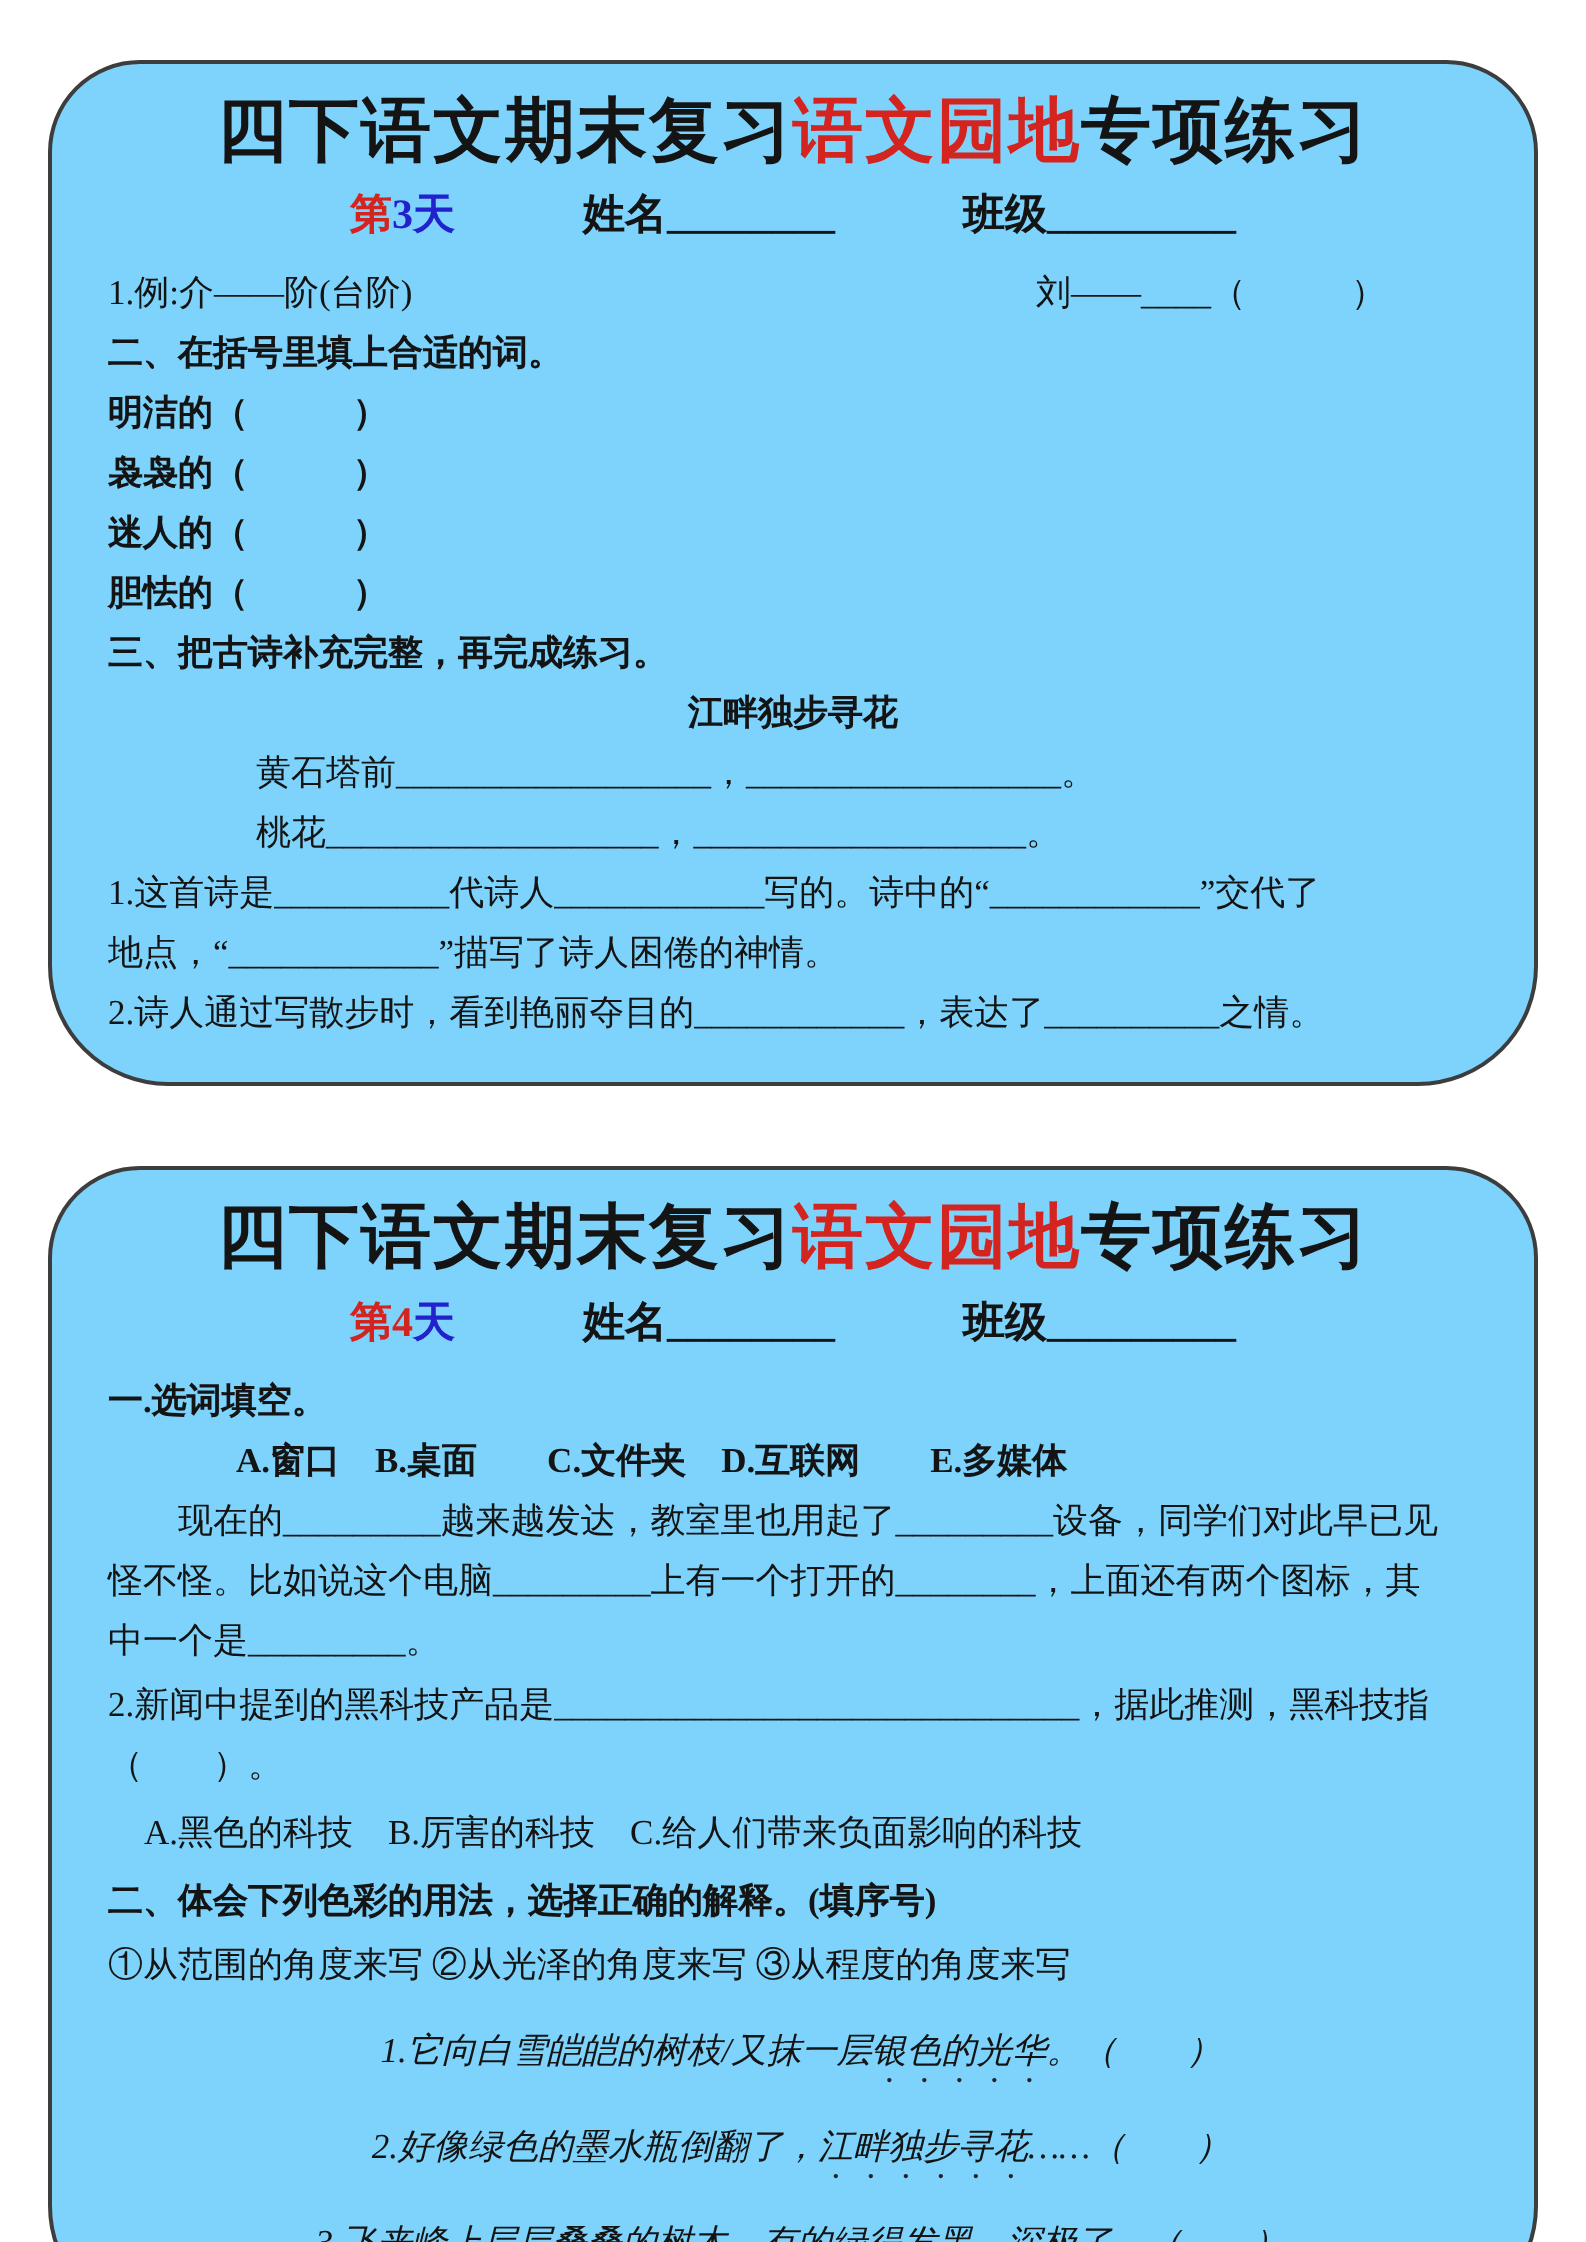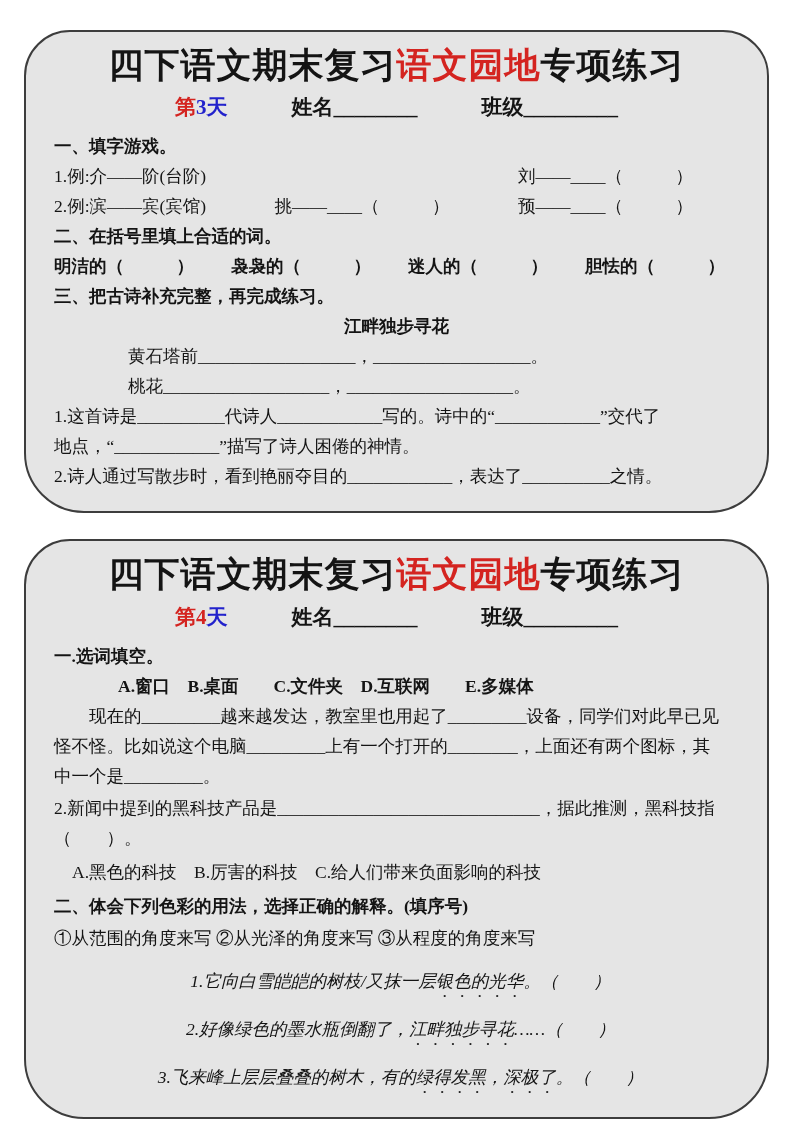--- a/index.html
+++ b/index.html
@@ -8,23 +8,23 @@
     min-height: 1121px;
     font-family: "Liberation Serif", "DejaVu Serif", serif;
     color: #141414;
     box-sizing: border-box;
   }
   .page { padding: 30px 24px 16px 24px; box-sizing: border-box; }
   .sheet {
     border: 2.5px solid #3d3d3d;
     border-radius: 46px 46px 60px 60px;
     padding: 10px 28px 20px 28px;
-    margin-bottom: 26px;
+    margin-bottom: 40px;
     box-sizing: border-box;
-    background: #e5e5e5;
+    background: #7dd3fc;
   }
   .sheet-title {
     text-align: center;
     font-size: 35px;
     font-weight: bold;
     letter-spacing: 1px;
     white-space: nowrap;
     line-height: 1.35;
   }
   .red  { color: #d42420; }
@@ -35,21 +35,21 @@
     align-items: flex-end;
     gap: 64px;
     font-size: 21px;
     font-weight: bold;
     margin: 4px 0 10px 0;
   }
   .subtitle .grp { white-space: nowrap; }
   .line { font-size: 17.5px; line-height: 30px; white-space: nowrap; }
   .heading { font-weight: bold; }
   .fillrow { display: flex; justify-content: space-between; padding-right: 46px; }
-  .wordrow { display: flex; justify-content: space-between; padding-right: 14px; font-weight: bold; }
+  .wordrow { display: flex; justify-content: center; padding-right: 14px; font-weight: bold; flex-direction: column; }
   .poem-title { text-align: center; font-weight: bold; }
   .poem-line { margin-left: 74px; }
   .opts { margin-left: 64px; }
   .para-first { padding-left: 35px; }
   .abc-opts { margin-left: 18px; margin-top: 4px; margin-bottom: 4px; }
   .hints { margin-top: 2px; }
   .s2item {
     display: flex;
     justify-content: center;
     margin-top: 13px;
@@ -75,30 +75,24 @@
     <div class="sheet-title">
       <span>四下语文期末复习</span><span class="red">语文园地</span><span>专项练习</span>
     </div>
 
     <div class="subtitle">
       <span class="grp"><span class="red">第</span><span class="blue">3</span><span class="blue">天</span></span>
       <span class="grp"><span>姓名</span><span>________</span></span>
       <span class="grp"><span>班级</span><span>_________</span></span>
     </div>
 
-    <div class="line heading">一、填字游戏。</div>
 
     <div class="line fillrow">
       <span>1.例:介——阶(台阶)</span>
       <span>刘——____（　　　）</span>
-    </div>
-    <div class="line fillrow">
-      <span>2.例:滨——宾(宾馆)</span>
-      <span>挑——____（　　　）</span>
-      <span>预——____（　　　）</span>
     </div>
 
     <div class="line heading">二、在括号里填上合适的词。</div>
 
     <div class="line wordrow">
       <span>明洁的（　　　）</span>
       <span>袅袅的（　　　）</span>
       <span>迷人的（　　　）</span>
       <span>胆怯的（　　　）</span>
     </div>

